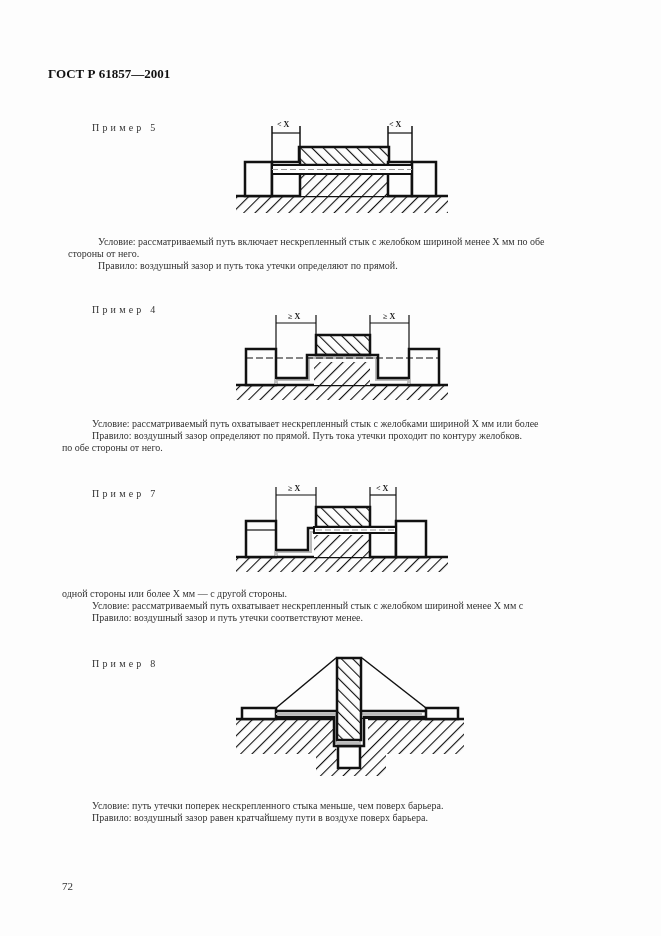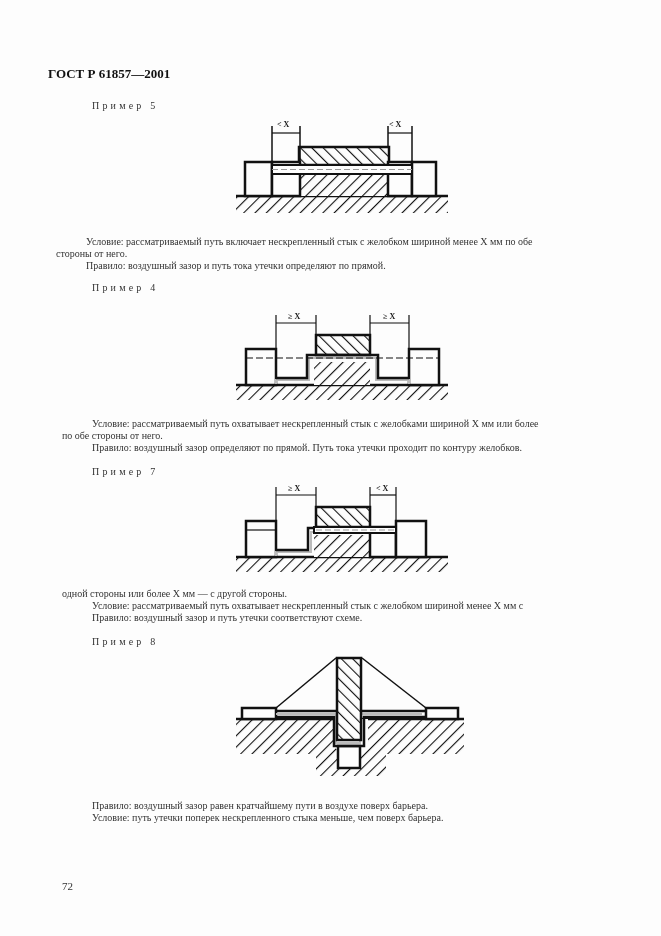--- a/index.html
+++ b/index.html
@@ -4,21 +4,21 @@
 <style>
   html, body { margin: 0; padding: 0; }
   body {
     width: 661px; height: 936px; background: #fdfdfd;
     position: relative; overflow: hidden;
     font-family: "Liberation Serif", "DejaVu Serif", serif;
     color: #222;
   }
   .abs { position: absolute; }
   .header { left: 48px; top: 66px; font-size: 13px; font-weight: bold; color: #111; }
-  .example-label { font-size: 10px; letter-spacing: 3.2px; color: #333; }
+  .example-label { font-size: 10px; letter-spacing: 3.2px; color: #333; margin-top: 22px; }
   .para { font-size: 10px; line-height: 12px; color: #333; width: 540px; text-align: justify; }
   .para .indent { display: inline-block; width: 30px; }
   .line { display: block; }
   .pagenum { left: 62px; top: 848px; font-size: 11px; color: #333; margin-top: 32px; }
   svg { position: absolute; overflow: visible; }
 </style>
 </head>
 <body>
 
 <svg width="0" height="0" style="position:absolute">
@@ -51,21 +51,21 @@
   <line x1="36" y1="44" x2="36" y2="8" stroke="#111" stroke-width="1.5"></line>
   <line x1="64" y1="44" x2="64" y2="8" stroke="#111" stroke-width="1.5"></line>
   <line x1="36" y1="15" x2="64" y2="15" stroke="#111" stroke-width="1.2"></line>
   <line x1="152" y1="29" x2="152" y2="8" stroke="#111" stroke-width="1.5"></line>
   <line x1="176" y1="44" x2="176" y2="8" stroke="#111" stroke-width="1.5"></line>
   <line x1="152" y1="15" x2="176" y2="15" stroke="#111" stroke-width="1.2"></line>
 </svg>
 <div class="abs" style="left:277px;top:120px;font-size:8px;font-weight:bold">&lt; X</div>
 <div class="abs" style="left:389px;top:120px;font-size:8px;font-weight:bold">&lt; X</div>
 
-<div class="abs para" style="left:56px;top:236px">
+<div class="abs para" style="left:68px;top:236px">
   <span class="line"><span class="indent"></span><span>Условие: рассматриваемый путь включает нескрепленный стык с желобком шириной менее X мм по обе</span></span>
   <span class="line">стороны от него.</span>
   <span class="line"><span class="indent"></span><span>Правило: воздушный зазор и путь тока утечки определяют по прямой.</span></span>
 </div>
 
 <div class="abs example-label" style="left:92px;top:282px">Пример 4</div>
 <svg style="left:236px;top:310px" width="212" height="90" viewBox="0 0 212 90">
   <rect x="0" y="75" width="212" height="15" fill="url(#hatchA)"></rect>
   <line x1="0" y1="75" x2="212" y2="75" stroke="#111" stroke-width="2.5"></line>
   <rect x="78" y="52" width="56" height="23" fill="url(#hatchA)"></rect>
@@ -80,22 +80,22 @@
   <line x1="40" y1="13" x2="80" y2="13" stroke="#111" stroke-width="1.2"></line>
   <line x1="134" y1="25" x2="134" y2="5" stroke="#111" stroke-width="1.2"></line>
   <line x1="173" y1="39" x2="173" y2="5" stroke="#111" stroke-width="1.2"></line>
   <line x1="134" y1="13" x2="173" y2="13" stroke="#111" stroke-width="1.2"></line>
 </svg>
 <div class="abs" style="left:288px;top:312px;font-size:8px;font-weight:bold">≥ X</div>
 <div class="abs" style="left:383px;top:312px;font-size:8px;font-weight:bold">≥ X</div>
 
 <div class="abs para" style="left:62px;top:418px">
   <span class="line"><span class="indent"></span><span>Условие: рассматриваемый путь охватывает нескрепленный стык с желобками шириной  X мм или более</span></span>
+  <span class="line"><span class="indent"></span><span>Правило: воздушный зазор  определяют по прямой. Путь тока утечки проходит по контуру желобков.</span></span>
   <span class="line">по  обе стороны от него.</span>
-  <span class="line"><span class="indent"></span><span>Правило: воздушный зазор  определяют по прямой. Путь тока утечки проходит по контуру желобков.</span></span>
 </div>
 
 <div class="abs example-label" style="left:92px;top:466px">Пример 7</div>
 <svg style="left:236px;top:480px" width="212" height="92" viewBox="0 0 212 92">
   <rect x="0" y="77" width="212" height="15" fill="url(#hatchA)"></rect>
   <line x1="0" y1="77" x2="212" y2="77" stroke="#111" stroke-width="2.5"></line>
   <rect x="78" y="55" width="56" height="22" fill="url(#hatchA)"></rect>
   <rect x="80" y="27" width="54" height="20" fill="url(#hatchB)" stroke="#111" stroke-width="2.5"></rect>
   <rect x="10" y="41" width="30" height="36" fill="#fdfdfd" stroke="#111" stroke-width="2.5"></rect>
   <rect x="134" y="47" width="26" height="30" fill="#fdfdfd" stroke="#111" stroke-width="2.5"></rect>
@@ -111,38 +111,38 @@
   <line x1="134" y1="27" x2="134" y2="7" stroke="#111" stroke-width="1.2"></line>
   <line x1="160" y1="41" x2="160" y2="7" stroke="#111" stroke-width="1.2"></line>
   <line x1="134" y1="15" x2="160" y2="15" stroke="#111" stroke-width="1.2"></line>
 </svg>
 <div class="abs" style="left:288px;top:484px;font-size:8px;font-weight:bold">≥ X</div>
 <div class="abs" style="left:376px;top:484px;font-size:8px;font-weight:bold">&lt; X</div>
 
 <div class="abs para" style="left:62px;top:588px">
   <span class="line">одной стороны или более X мм — с другой стороны.</span>
   <span class="line"><span class="indent"></span><span>Условие: рассматриваемый путь охватывает нескрепленный стык с желобком шириной  менее X мм с</span></span>
-  <span class="line"><span class="indent"></span><span>Правило: воздушный зазор  и путь утечки соответствуют схеме.</span></span>
+  <span class="line"><span class="indent"></span><span>Правило: воздушный зазор  и путь утечки соответствуют менее.</span></span>
 </div>
 
 <div class="abs example-label" style="left:92px;top:636px">Пример 8</div>
 <svg style="left:236px;top:656px" width="228" height="120" viewBox="0 0 228 120">
   <rect x="0" y="63" width="228" height="35" fill="url(#hatchA)"></rect>
   <rect x="80" y="95" width="70" height="25" fill="url(#hatchA)"></rect>
   <line x1="0" y1="63" x2="228" y2="63" stroke="#111" stroke-width="2.5"></line>
   <rect x="100" y="63" width="32" height="30" fill="#fdfdfd"></rect>
   <rect x="102" y="90" width="22" height="22" fill="#fdfdfd" stroke="#111" stroke-width="2.5"></rect>
   <rect x="6" y="52" width="34" height="11" fill="#fdfdfd" stroke="#111" stroke-width="2.5"></rect>
   <rect x="190" y="52" width="32" height="11" fill="#fdfdfd" stroke="#111" stroke-width="2.5"></rect>
   <path d="M40 58 L100 58 L100 87 L124 87 L124 58 L186 58" fill="none" stroke="#bbb" stroke-width="2"></path>
   <path d="M40 61 L98 61 L98 90 L128 90 L128 61 L190 61" fill="none" stroke="#111" stroke-width="2.5"></path>
   <line x1="40" y1="55" x2="190" y2="55" stroke="#111" stroke-width="2.5"></line>
   <line x1="40" y1="52" x2="100" y2="2" stroke="#111" stroke-width="1.5"></line>
   <line x1="126" y1="2" x2="190" y2="52" stroke="#111" stroke-width="1.5"></line>
   <rect x="101" y="2" width="24" height="82" fill="url(#hatchB)" stroke="#111" stroke-width="2.5"></rect>
 </svg>
 
 <div class="abs para" style="left:92px;top:800px;width:500px">
+  <span class="line">Условие: путь утечки поперек нескрепленного стыка меньше, чем поверх барьера.</span>
   <span class="line">Правило: воздушный зазор равен кратчайшему пути в воздухе поверх барьера.</span>
-  <span class="line">Условие: путь утечки поперек нескрепленного стыка меньше, чем поверх барьера.</span>
 </div>
 
 <div class="abs pagenum">72</div>
 
 </body></html>

